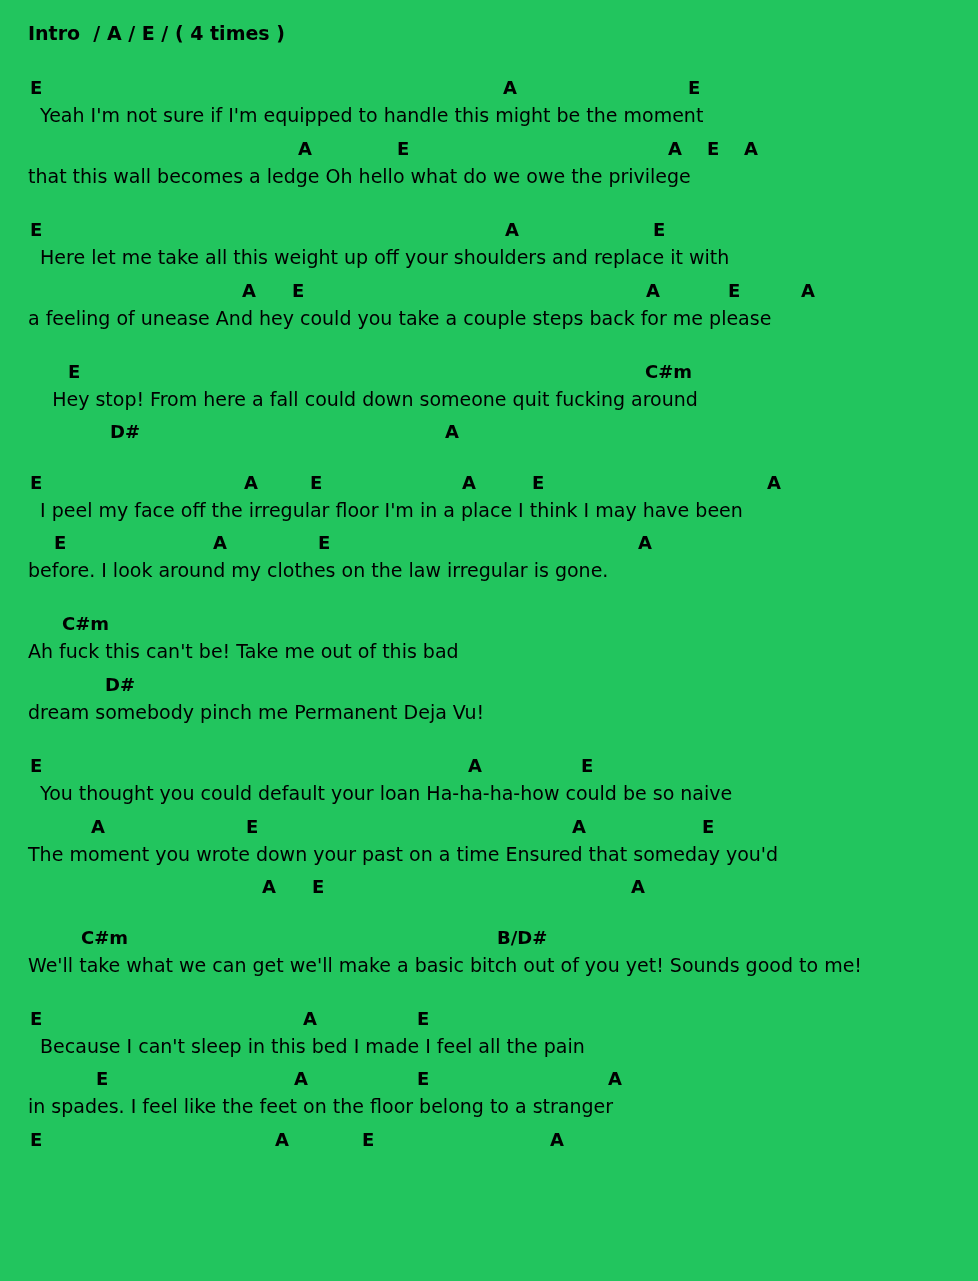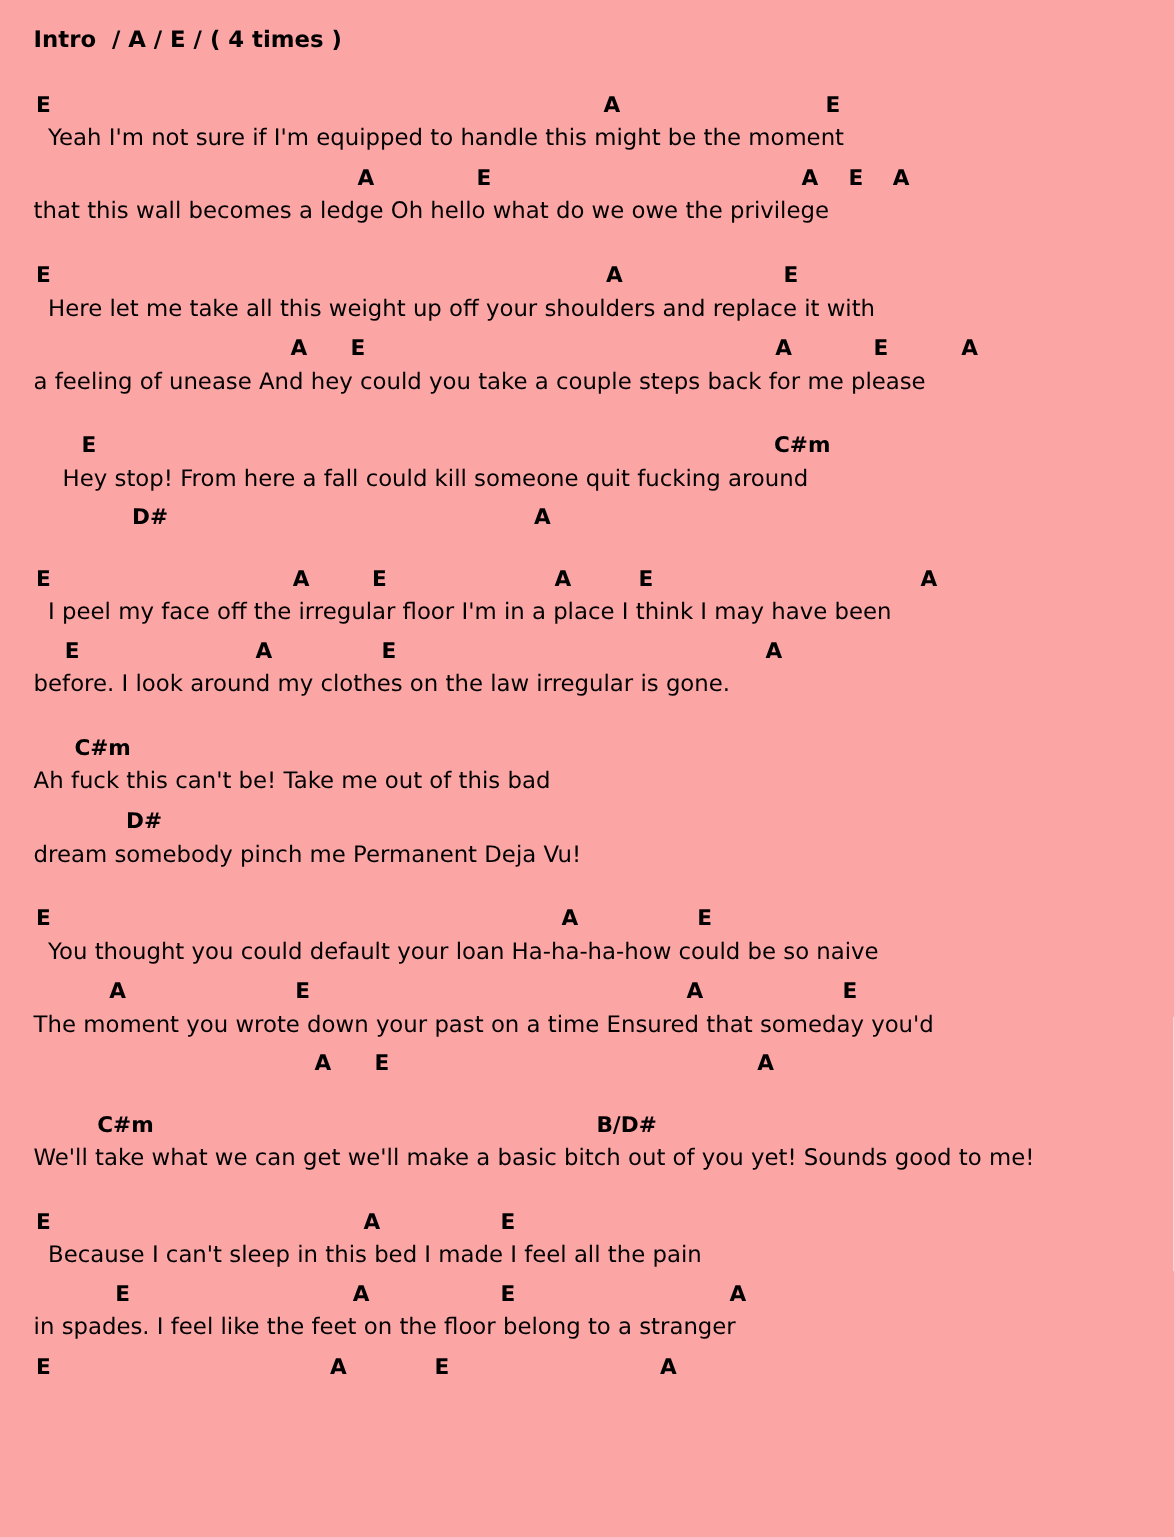--- a/index.html
+++ b/index.html
@@ -6,21 +6,21 @@
     margin: 0;
     padding: 0;
     background: #ffffff;
   }
   .page {
     position: relative;
     width: 978px;
     height: 1281px;
     box-sizing: border-box;
     padding: 20px 10px 0 28px;
-    background: #fca5a5;
+    background: #22c55e;
     color: #000000;
     font-family: "DejaVu Sans", "Liberation Sans", sans-serif;
     overflow: hidden;
   }
   .title {
     font-size: 19px;
     font-weight: bold;
     height: 30px;
     line-height: 26px;
     white-space: pre;
@@ -60,21 +60,21 @@
         <div class="line">that this wall becomes a ledge Oh hello what do we owe the privilege</div>
       </div>
       <div class="section">
         <div class="line"><span class="chord" style="left: 2px;">E</span><span class="chord" style="left: 477px;">A</span><span class="chord" style="left: 625px;">E</span></div>
         <div class="line">  Here let me take all this weight up off your shoulders and replace it with</div>
         <div class="line"><span class="chord" style="left: 214px;">A</span><span class="chord" style="left: 264px;">E</span><span class="chord" style="left: 618px;">A</span><span class="chord" style="left: 700px;">E</span><span class="chord" style="left: 773px;">A</span></div>
         <div class="line">a feeling of unease And hey could you take a couple steps back for me please</div>
       </div>
       <div class="section">
         <div class="line"><span class="chord" style="left: 40px;">E</span><span class="chord" style="left: 617px;">C#m</span></div>
-        <div class="line">    Hey stop! From here a fall could kill someone quit fucking around</div>
+        <div class="line">    Hey stop! From here a fall could down someone quit fucking around</div>
         <div class="line"><span class="chord" style="left: 82px;">D#</span><span class="chord" style="left: 417px;">A</span></div>
       </div>
       <div class="section">
         <div class="line"><span class="chord" style="left: 2px;">E</span><span class="chord" style="left: 216px;">A</span><span class="chord" style="left: 282px;">E</span><span class="chord" style="left: 434px;">A</span><span class="chord" style="left: 504px;">E</span><span class="chord" style="left: 739px;">A</span></div>
         <div class="line">  I peel my face off the irregular floor I'm in a place I think I may have been</div>
         <div class="line"><span class="chord" style="left: 26px;">E</span><span class="chord" style="left: 185px;">A</span><span class="chord" style="left: 290px;">E</span><span class="chord" style="left: 610px;">A</span></div>
         <div class="line">before. I look around my clothes on the law irregular is gone.</div>
       </div>
       <div class="section">
         <div class="line"><span class="chord" style="left: 34px;">C#m</span></div>

